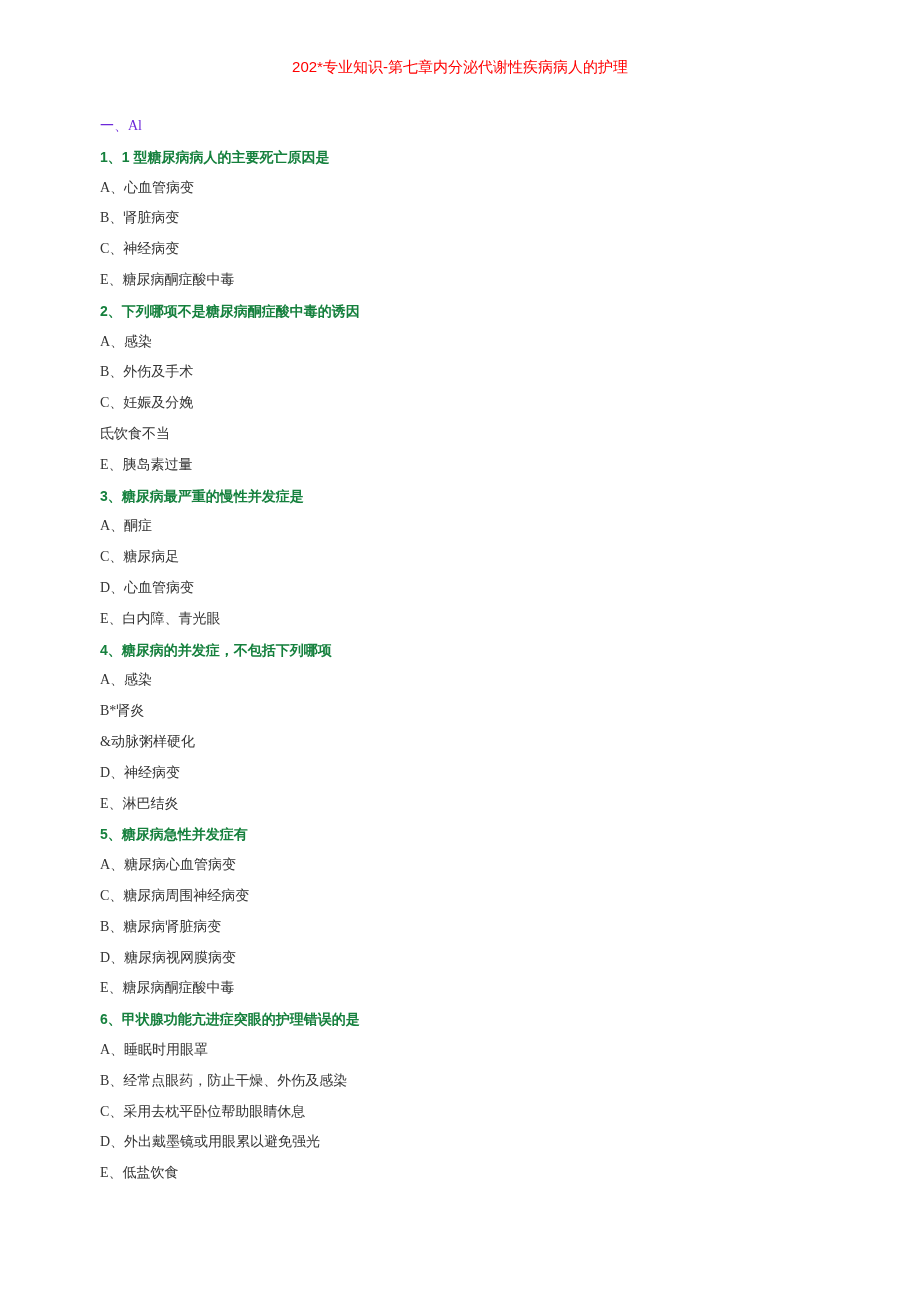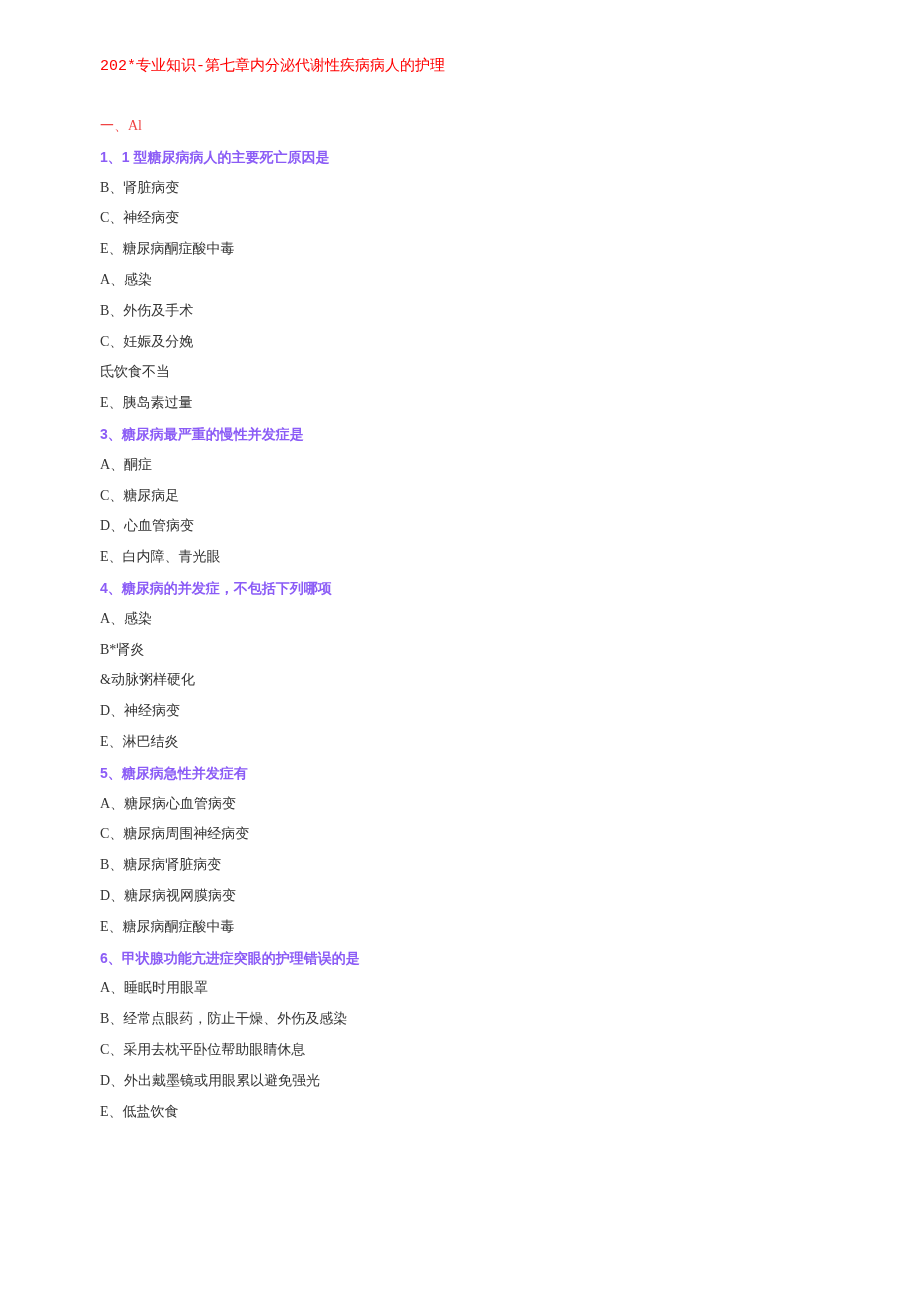--- a/index.html
+++ b/index.html
@@ -10,58 +10,61 @@
   body {
     background: #ffffff;
     font-family: "SimSun", "宋体", serif;
     font-size: 14px;
     line-height: 2.2;
     color: #333333;
     padding: 50px 100px;
     width: 920px;
   }
   .title {
+    text-align: center;
     color: #ff0000;
-    font-family: Liberation Mono, monospace;
+    font-family: Liberation Sans, sans-serif;
     font-size: 15px;
     margin-bottom: 28px;
     font-weight: normal;
   }
   .section-header {
-    color: #ef4444;
+    color: #6d28d9;
     font-weight: normal;
   }
   .question {
     font-weight: bold;
     font-family: "SimHei", "黑体", sans-serif;
-    color: #8b5cf6;
+    color: #15803d;
   }
   .option {
     color: #333333;
     font-weight: normal;
   }
   .line {
     display: block;
   }
 </style>
 </head>
 <body>
 
 <div class="title">202*专业知识-第七章内分泌代谢性疾病病人的护理</div>
 
 <div class="line section-header">一、Al</div>
 
 <div>
   <div class="line question">1、1 型糖尿病病人的主要死亡原因是</div>
+  <div class="line option">A、心血管病变</div>
   <div class="line option">B、肾脏病变</div>
   <div class="line option">C、神经病变</div>
   <div class="line option">E、糖尿病酮症酸中毒</div>
 </div>
 
 <div>
+  <div class="line question">2、下列哪项不是糖尿病酮症酸中毒的诱因</div>
   <div class="line option">A、感染</div>
   <div class="line option">B、外伤及手术</div>
   <div class="line option">C、妊娠及分娩</div>
   <div class="line option">氐饮食不当</div>
   <div class="line option">E、胰岛素过量</div>
 </div>
 
 <div>
   <div class="line question">3、糖尿病最严重的慢性并发症是</div>
   <div class="line option">A、酮症</div>

